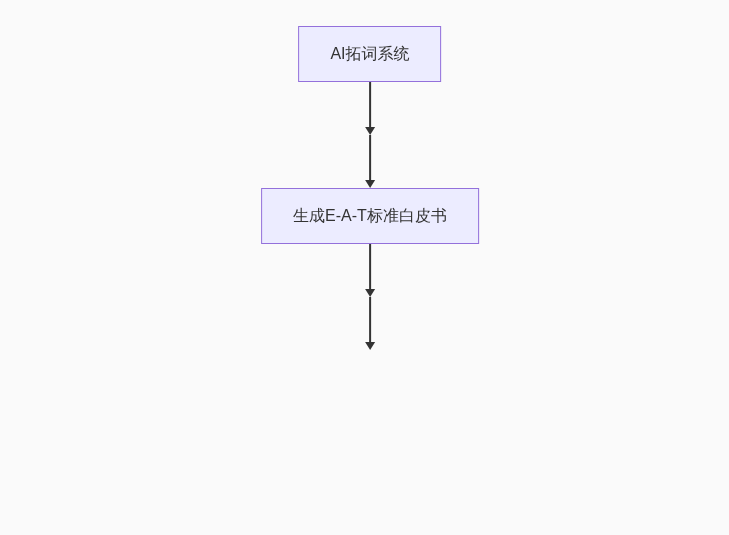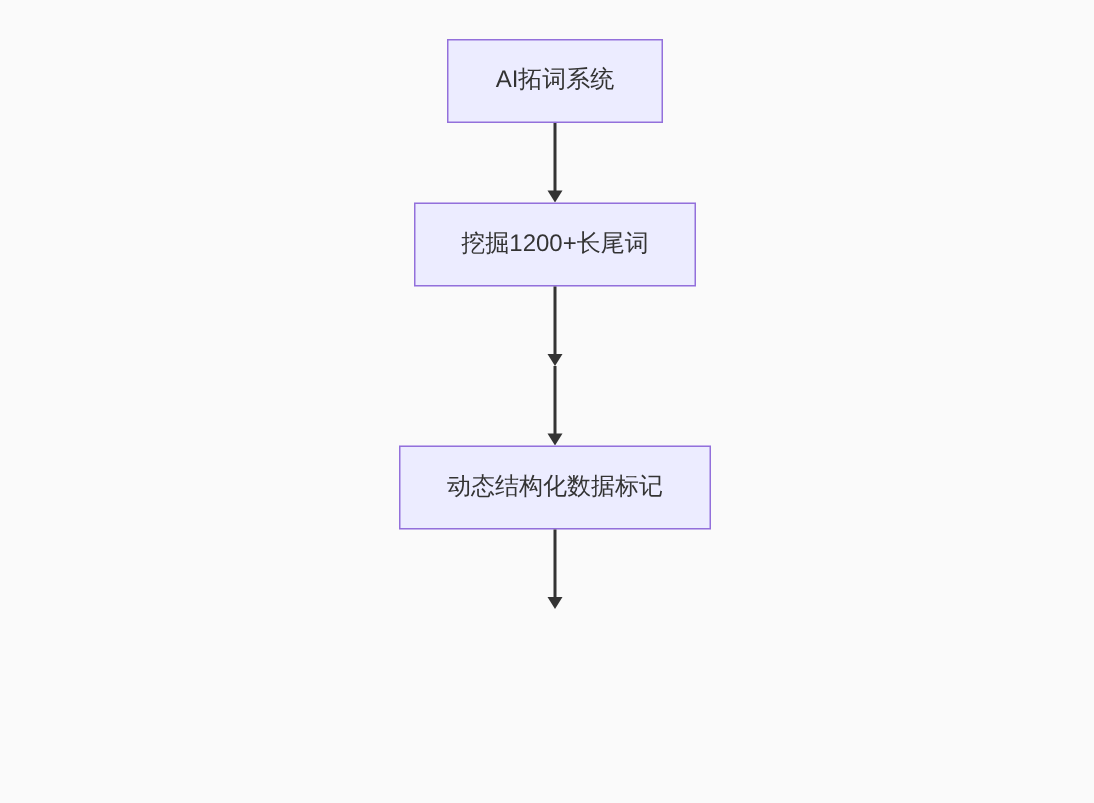--- a/index.html
+++ b/index.html
@@ -62,39 +62,36 @@
 
     <div class="node">
       <span>AI拓词系统</span>
     </div>
 
     <div class="arrow">
       <div class="arrow-line"></div>
       <div class="arrow-head"></div>
     </div>
 
+
+    <div class="arrow">
+      <div class="arrow-line"></div>
+      <div class="arrow-head"></div>
+    </div>
+
     <div class="node">
-      <span>挖掘1200+长尾词</span>
+      <span>生成E-A-T标准白皮书</span>
     </div>
 
     <div class="arrow">
       <div class="arrow-line"></div>
       <div class="arrow-head"></div>
     </div>
 
 
     <div class="arrow">
       <div class="arrow-line"></div>
       <div class="arrow-head"></div>
     </div>
 
-    <div class="node">
-      <span>动态结构化数据标记</span>
-    </div>
-
-    <div class="arrow">
-      <div class="arrow-line"></div>
-      <div class="arrow-head"></div>
-    </div>
-
 
   </div>
 </div>
 
 </body></html>

